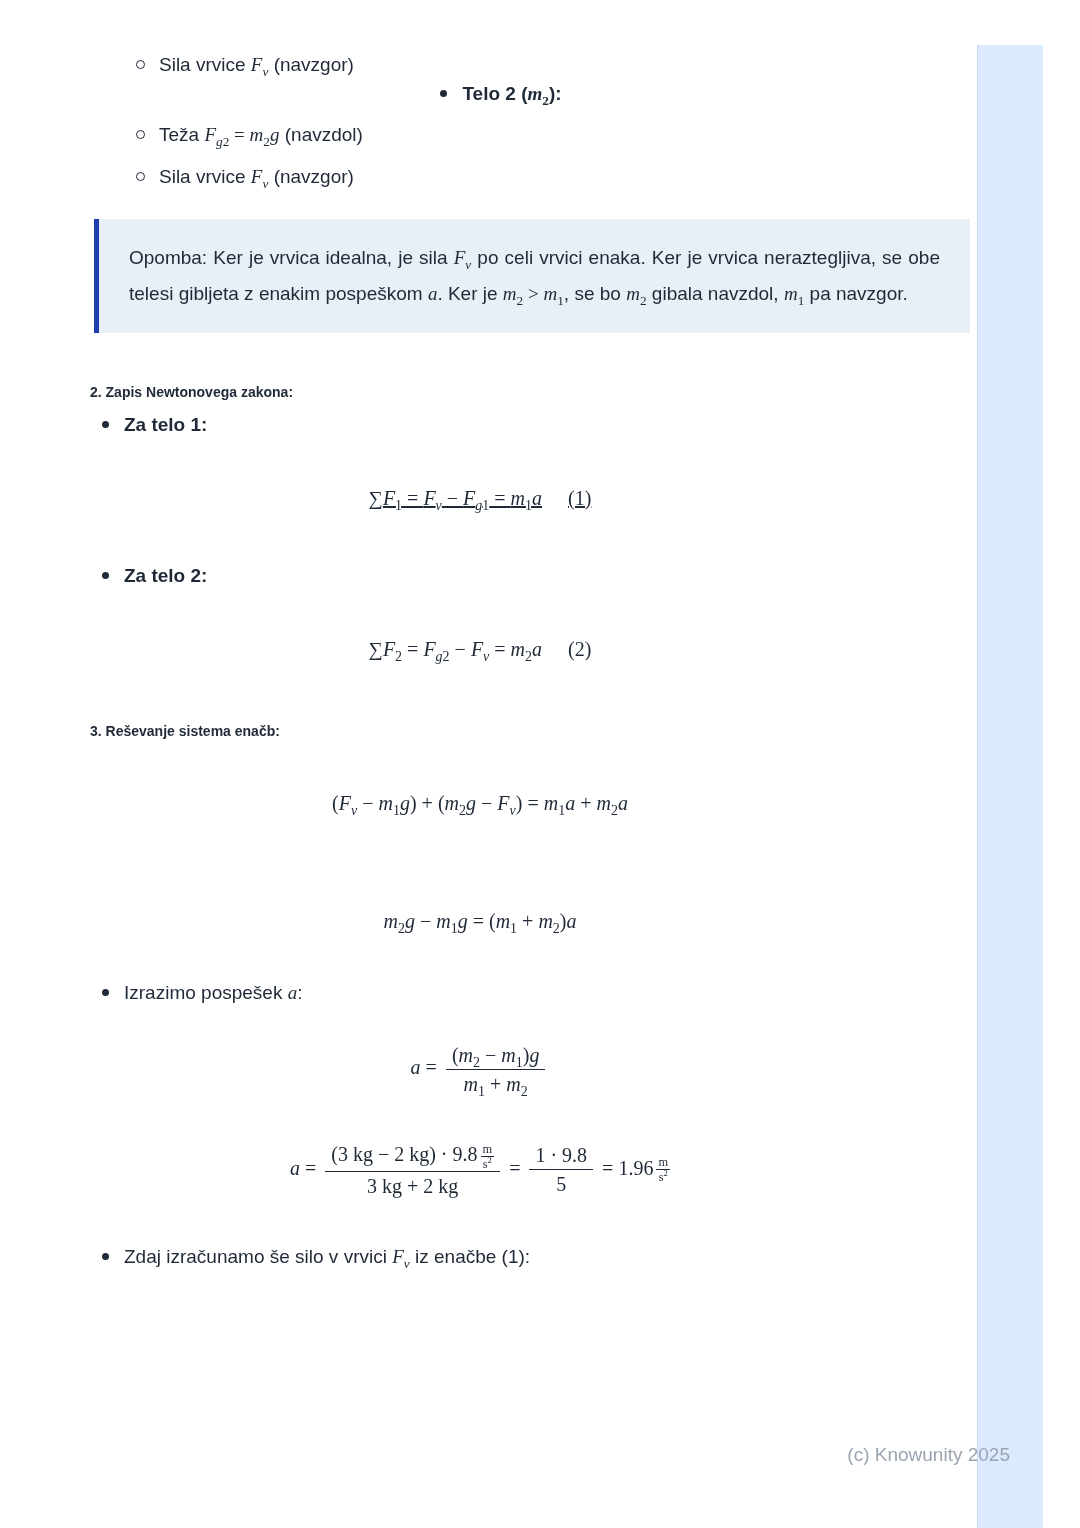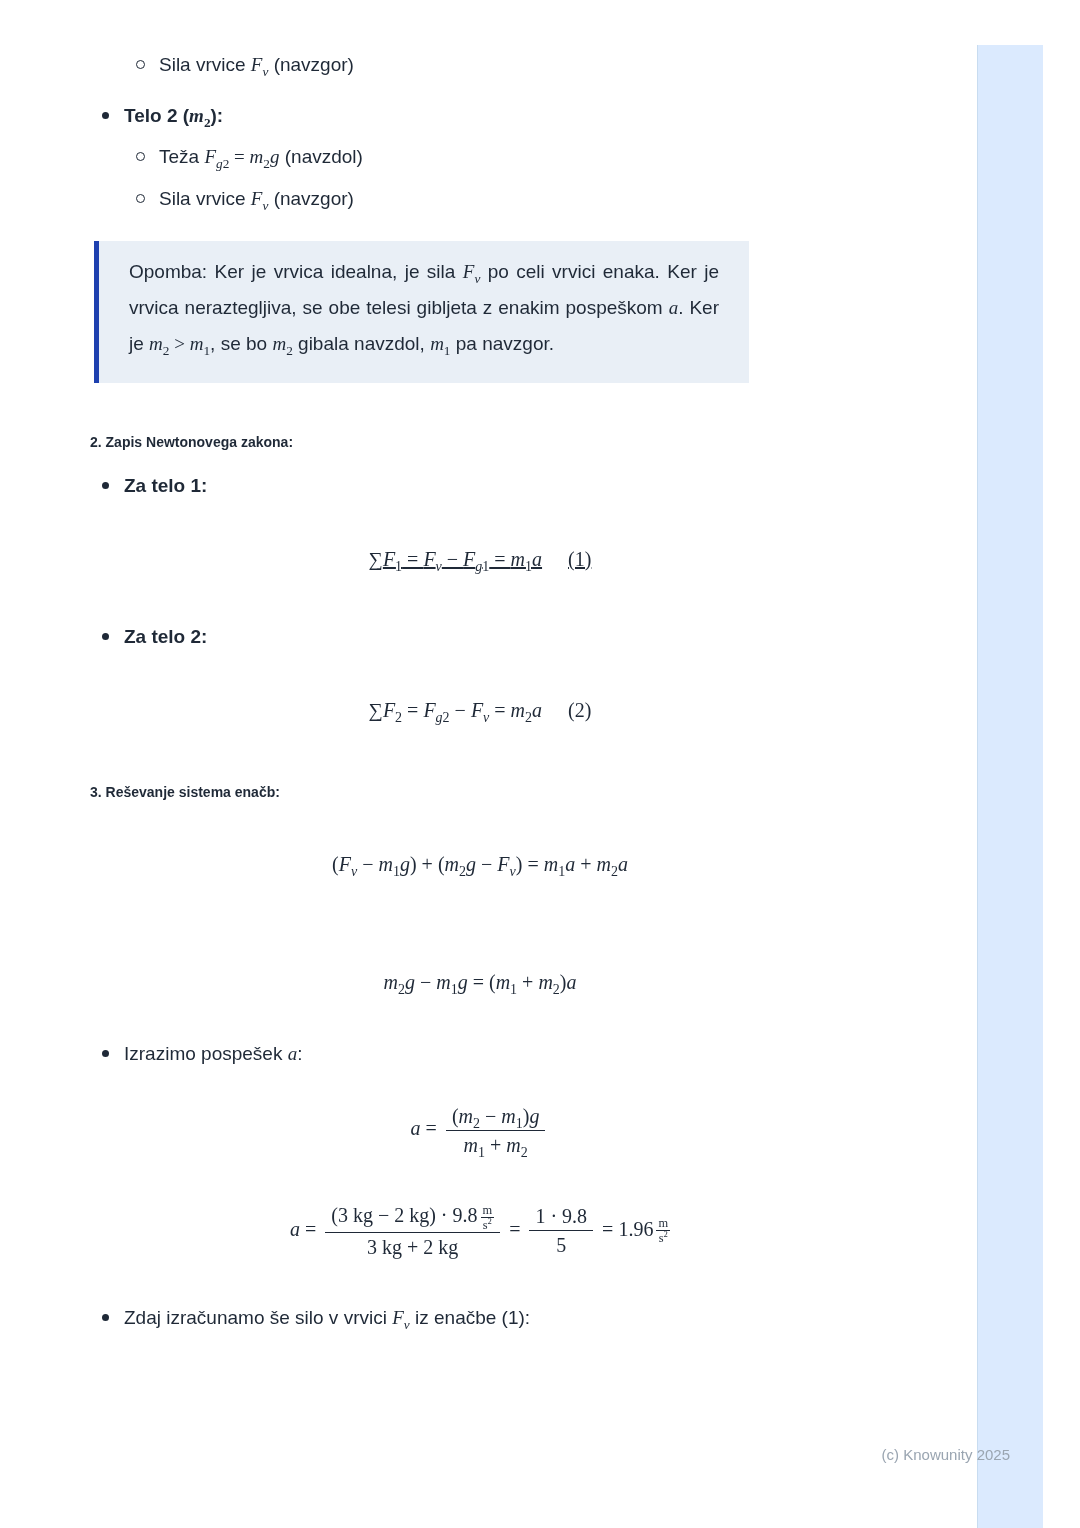--- a/index.html
+++ b/index.html
@@ -50,24 +50,24 @@
     flex:0 0 auto;
     width:9px;height:9px;border-radius:50%;
     border:1.6px solid currentColor;
     margin-top:10px;
   }
   .b{font-weight:bold;}
   h3{font-size:14px;line-height:30px;font-weight:bold;}
   
   .note{
     margin-left:4px;
-    width:655px;
+    width:876px;
     background:var(--note_bg);
     border-left:5px solid var(--note_border);
-    padding:13px 30px 21px 30px;
+    padding:21px 30px 21px 30px;
     line-height:36px;
     text-align:justify;
   }
   
   .m, .eq{font-family:"Liberation Serif","DejaVu Serif",serif;}
   .eq{
     width:780px;
     text-align:center;
     font-size:20px;
     line-height:30px;
@@ -89,57 +89,57 @@
     text-align:center;
     font-size:0.62em;
     margin-left:3px;
   }
   .ufrac > span{display:block;line-height:14px;padding:0 2px;}
   .ufrac > span:first-child{border-bottom:1px solid currentColor;}
   .copyright{
     position:absolute;
     top:1440px;
     right:70px;
-    font-size:15px;
+    font-size:19px;
     color:var(--muted);
     z-index:2;
   }
 </style>
 </head>
 <body>
 
 <div class="edge-strip"></div>
 
 <div class="content">
 
   <div class="li l2">
     <span class="ring"></span>
     <div class="txt">Sila vrvice <span class="m"><i>F</i><sub><i>v</i></sub></span> (navzgor)</div>
   </div>
 
-  <div class="li l1" style="margin-top:22px;">
+  <div class="li l1" style="justify-content:center;">
     <span class="dot"></span>
     <div class="txt b">Telo 2 (<span class="m"><i>m</i><sub>2</sub></span>):</div>
   </div>
   <div class="li l2" style="margin-top:12px;">
     <span class="ring"></span>
     <div class="txt">Teža <span class="m"><i>F</i><sub><i>g</i>2</sub> = <i>m</i><sub>2</sub><i>g</i></span> (navzdol)</div>
   </div>
   <div class="li l2" style="margin-top:13px;">
     <span class="ring"></span>
     <div class="txt">Sila vrvice <span class="m"><i>F</i><sub><i>v</i></sub></span> (navzgor)</div>
   </div>
 
   <div class="note" style="margin-top:28px;">
     <span>Opomba: Ker je vrvica idealna, je sila <span class="m"><i>F</i><sub><i>v</i></sub></span> po celi vrvici enaka. Ker je vrvica neraztegljiva, se obe telesi gibljeta z enakim pospeškom <span class="m"><i>a</i></span>. Ker je <span class="m"><i>m</i><sub>2</sub> &gt; <i>m</i><sub>1</sub></span>, se bo <span class="m"><i>m</i><sub>2</sub></span> gibala navzdol, <span class="m"><i>m</i><sub>1</sub></span> pa navzgor.</span>
   </div>
 
   <h3 style="margin-top:44px;">2. Zapis Newtonovega zakona:</h3>
 
-  <div class="li l1" style="margin-top:14px;">
+  <div class="li l1" style="margin-top:3px;">
     <span class="dot"></span>
     <div class="txt b">Za telo 1:</div>
   </div>
 
   <div class="eq" style="margin-top:44px;text-decoration:underline;">∑<i>F</i><sub>1</sub> = <i>F</i><sub><i>v</i></sub> − <i>F</i><sub><i>g</i>1</sub> = <i>m</i><sub>1</sub><i>a</i><span class="eqnum">(1)</span></div>
 
   <div class="li l1" style="margin-top:48px;">
     <span class="dot"></span>
     <div class="txt b">Za telo 2:</div>
   </div>

